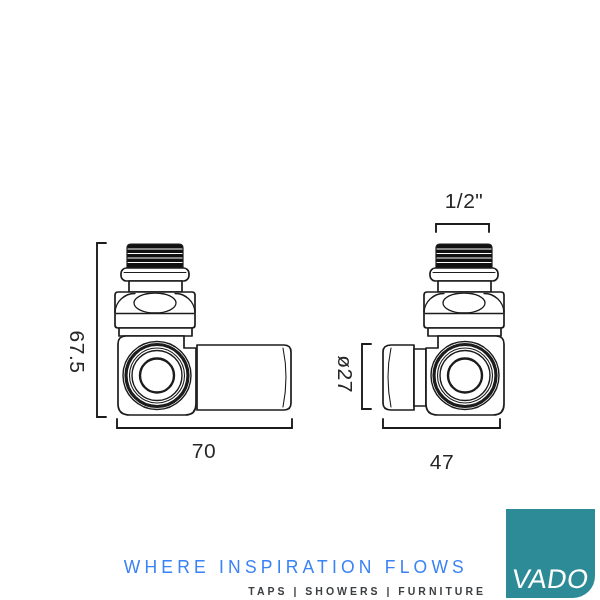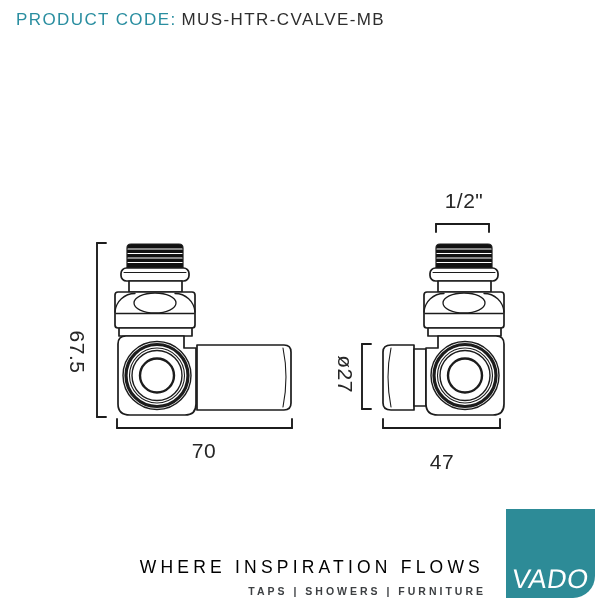--- a/index.html
+++ b/index.html
@@ -19,44 +19,41 @@
 
   .dim{
     position:absolute;font-size:21px;color:#262626;letter-spacing:0.5px;
     transform:translate(-50%,-50%);white-space:nowrap;
   }
   .dim.rot{transform:translate(-50%,-50%) rotate(90deg);}
 
   svg.drawing{position:absolute;left:0;top:0;}
 
   .tagline{
-    position:absolute;top:557px;right:116px;font-size:17.5px;letter-spacing:4.2px;
-    color:#000000;white-space:nowrap;
+    position:absolute;top:557px;right:132px;font-size:17.5px;letter-spacing:4.2px;
+    color:#3b82f6;white-space:nowrap;
   }
   .services{
     position:absolute;top:585px;right:114px;font-size:10.5px;font-weight:bold;
     letter-spacing:3px;color:#3d4043;white-space:nowrap;margin-left:25px;
   }
   .logo{
     position:absolute;left:506px;top:509px;width:89px;height:89px;
     background:#2d8b97;border-bottom-right-radius:22px;
   }
   .logo-text{
     position:absolute;bottom:3px;left:0;right:0;text-align:center;
     color:#ffffff;font-size:27px;letter-spacing:0.5px;
     transform:skewX(-8deg);
   }
 </style>
 </head>
 <body>
 
 <div class="header">
-  <div class="meta-line">
-    <span class="meta-label">PRODUCT CODE:</span><span class="meta-value">MUS-HTR-CVALVE-MB</span>
-  </div>
 </div>
 
 <svg class="drawing" width="600" height="600" viewBox="0 0 600 600" fill="none" stroke="#1c1c1c" stroke-width="1.7" stroke-linejoin="round" stroke-linecap="round">
 
   <g>
 
     <g>
       <path d="M197,345 L284,345 Q291,345 291,352 L291,403 Q291,410 284,410 L197,410 Z" fill="#ffffff"></path>
       <path d="M283,348 Q289,377 283,407" stroke-width="1.1"></path>
     </g>

